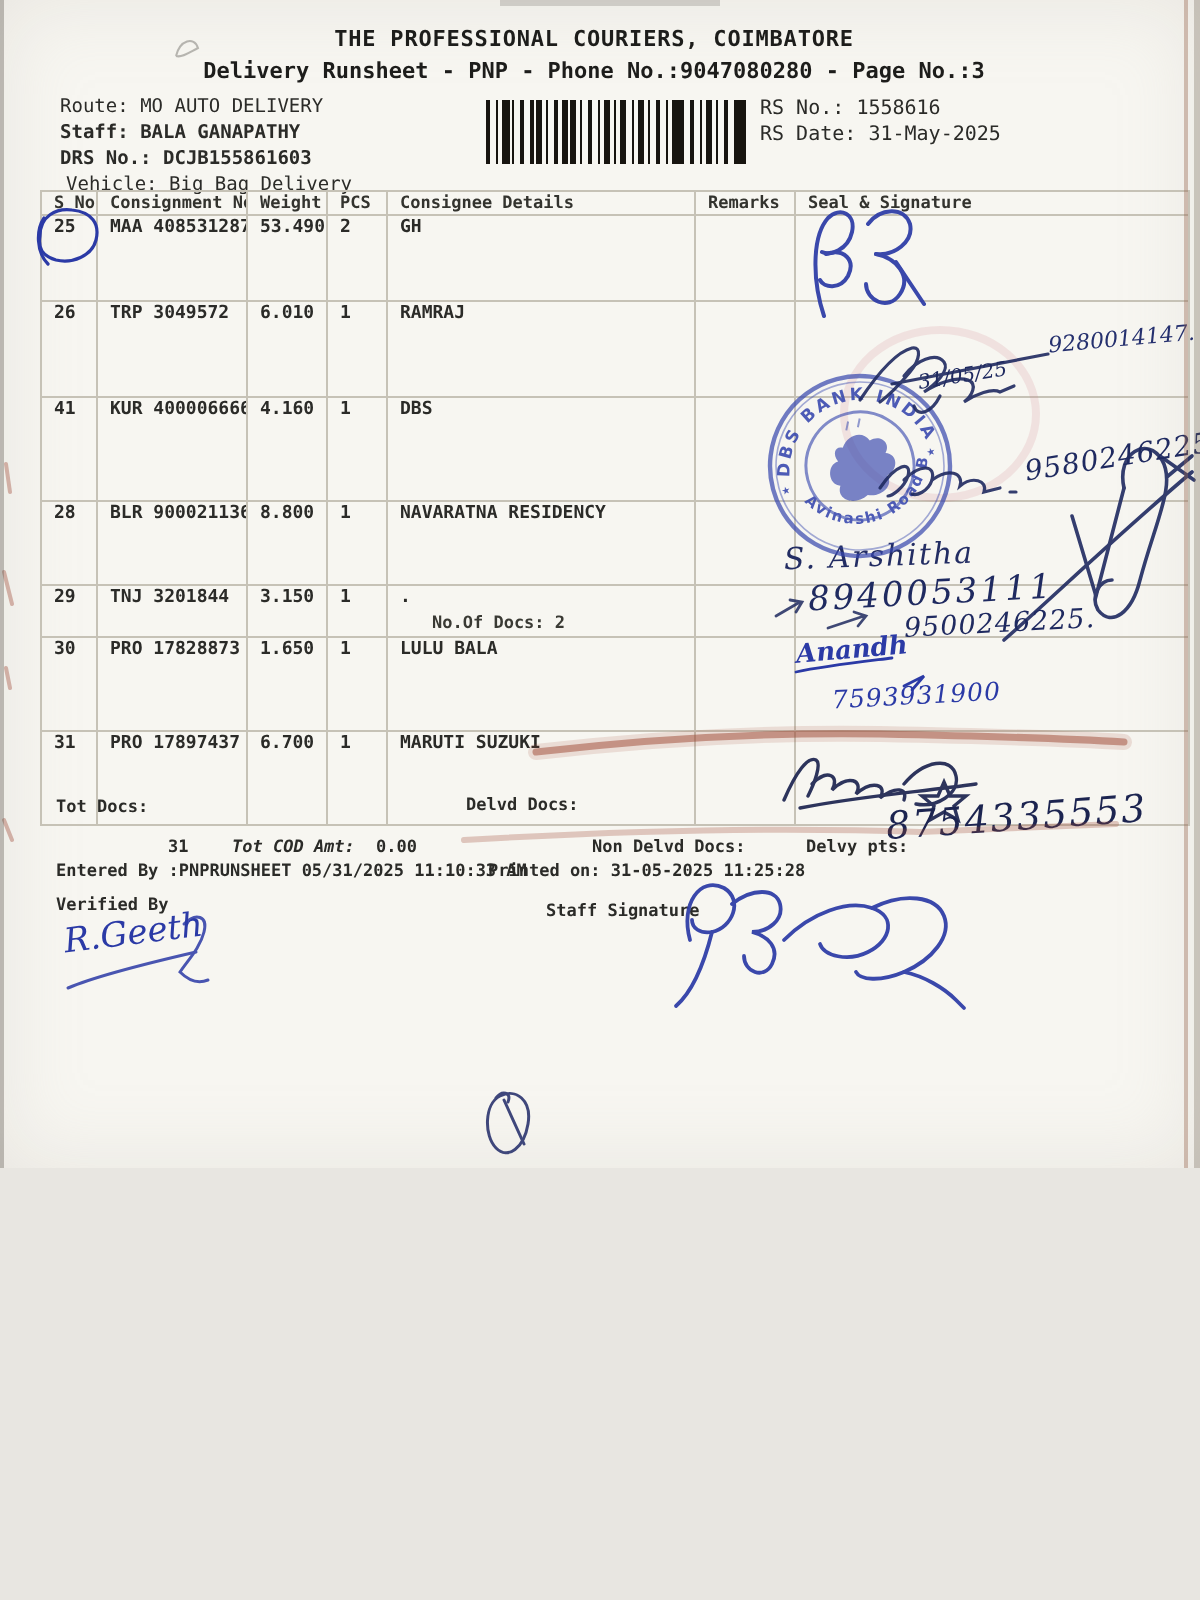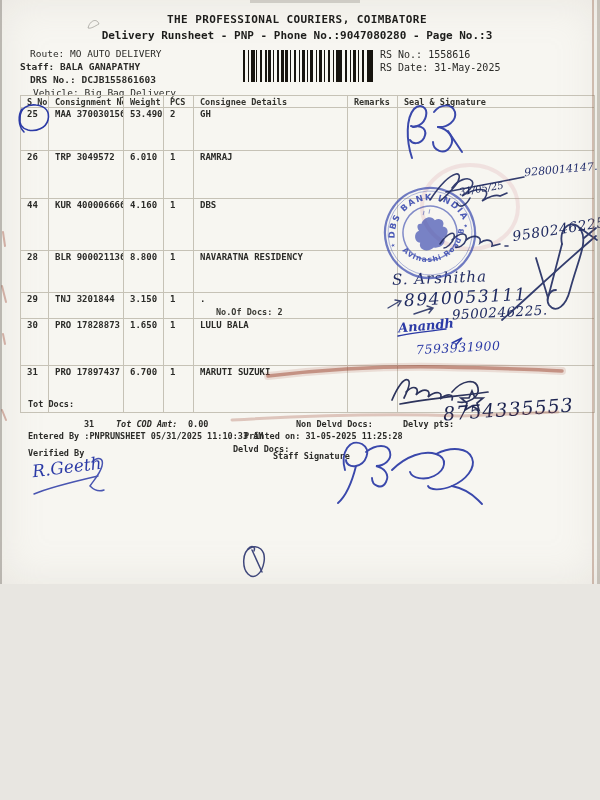--- a/index.html
+++ b/index.html
@@ -37,21 +37,21 @@
 </style>
 </head>
 <body>
 
 <div id="page">
 
   <div class="abs title">THE PROFESSIONAL COURIERS, COIMBATORE</div>
   <div class="abs subtitle">Delivery Runsheet - PNP - Phone No.:9047080280 - Page No.:3</div>
 
   <div class="abs hline" style="left:30px;top:48px;"><span>Route:</span> <span>MO AUTO DELIVERY</span></div>
-  <div class="abs hline bold" style="left:20px;top:61px;text-align:right;"><span>Staff:</span> <span>BALA GANAPATHY</span></div>
+  <div class="abs hline bold" style="left:30px;top:61px;text-align:right;"><span>Staff:</span> <span>BALA GANAPATHY</span></div>
   <div class="abs hline bold" style="left:30px;top:74px;"><span>DRS No.:</span> <span>DCJB155861603</span></div>
   <div class="abs hline" style="left:33px;top:87px;"><span>Vehicle:</span> <span>Big Bag Delivery</span></div>
 
   <div class="abs barcode"></div>
 
   <div class="abs rsline" style="left:380px;top:49px;"><span>RS No.:</span> <span>1558616</span></div>
   <div class="abs rsline" style="left:380px;top:62px;"><span>RS Date:</span> <span>31-May-2025</span></div>
 
   <table class="sheet">
     <colgroup>
@@ -68,38 +68,38 @@
       <th>S No</th>
       <th>Consignment No</th>
       <th>Weight</th>
       <th>PCS</th>
       <th>Consignee Details</th>
       <th>Remarks</th>
       <th>Seal &amp; Signature</th>
     </tr>
     <tr style="height:43px">
       <td>25</td>
-          <td>MAA 370030156</td>
+          <td>MAA 408531287</td>
           <td>53.490</td>
           <td>2</td>
           <td>GH</td>
           <td></td>
           <td></td>
     </tr>
     <tr style="height:48px">
       <td>26</td>
           <td>TRP 3049572</td>
           <td>6.010</td>
           <td>1</td>
           <td>RAMRAJ</td>
           <td></td>
           <td></td>
     </tr>
     <tr style="height:52px">
-      <td>44</td>
+      <td>41</td>
           <td>KUR 4000066660</td>
           <td>4.160</td>
           <td>1</td>
           <td>DBS</td>
           <td></td>
           <td></td>
     </tr>
     <tr style="height:42px">
       <td>28</td>
           <td>BLR 9000211367</td>
@@ -136,21 +136,21 @@
           <td></td>
           <td></td>
     </tr>
   </tbody>
     </table>
 
   <div class="abs foot" style="left:28px;top:399px;">Tot Docs:</div>
   <div class="abs foot" style="left:84px;top:419px;">31</div>
   <div class="abs foot" style="left:116px;top:419px;font-style:italic;">Tot COD Amt:</div>
   <div class="abs foot" style="left:188px;top:419px;">0.00</div>
-  <div class="abs foot" style="left:222px;top:444px;padding-left:11px;">Delvd Docs:</div>
+  <div class="abs foot" style="left:222px;top:398px;padding-left:11px;">Delvd Docs:</div>
   <div class="abs foot" style="left:296px;top:419px;">Non Delvd Docs:</div>
   <div class="abs foot" style="left:403px;top:419px;">Delvy pts:</div>
   <div class="abs foot" style="left:28px;top:431px;">Entered By :PNPRUNSHEET 05/31/2025 11:10:33 AM</div>
   <div class="abs foot" style="left:244px;top:431px;">Printed on: 31-05-2025 11:25:28</div>
   <div class="abs foot" style="left:28px;top:448px;">Verified By</div>
   <div class="abs foot" style="left:273px;top:451px;">Staff Signature</div>
 
   <div class="hw" style="left:524px;top:164px;font-size:11px;color:#25306e;transform:rotate(-5deg);">9280014147.</div>
   <div class="hw" style="left:459px;top:184px;font-size:10px;color:#1f2a60;transform:rotate(-9deg);">31/05/25</div>
   <div class="hw" style="left:512px;top:222px;font-size:14px;color:#1f2a60;transform:rotate(-9deg);letter-spacing:.5px;">9580246225</div>

